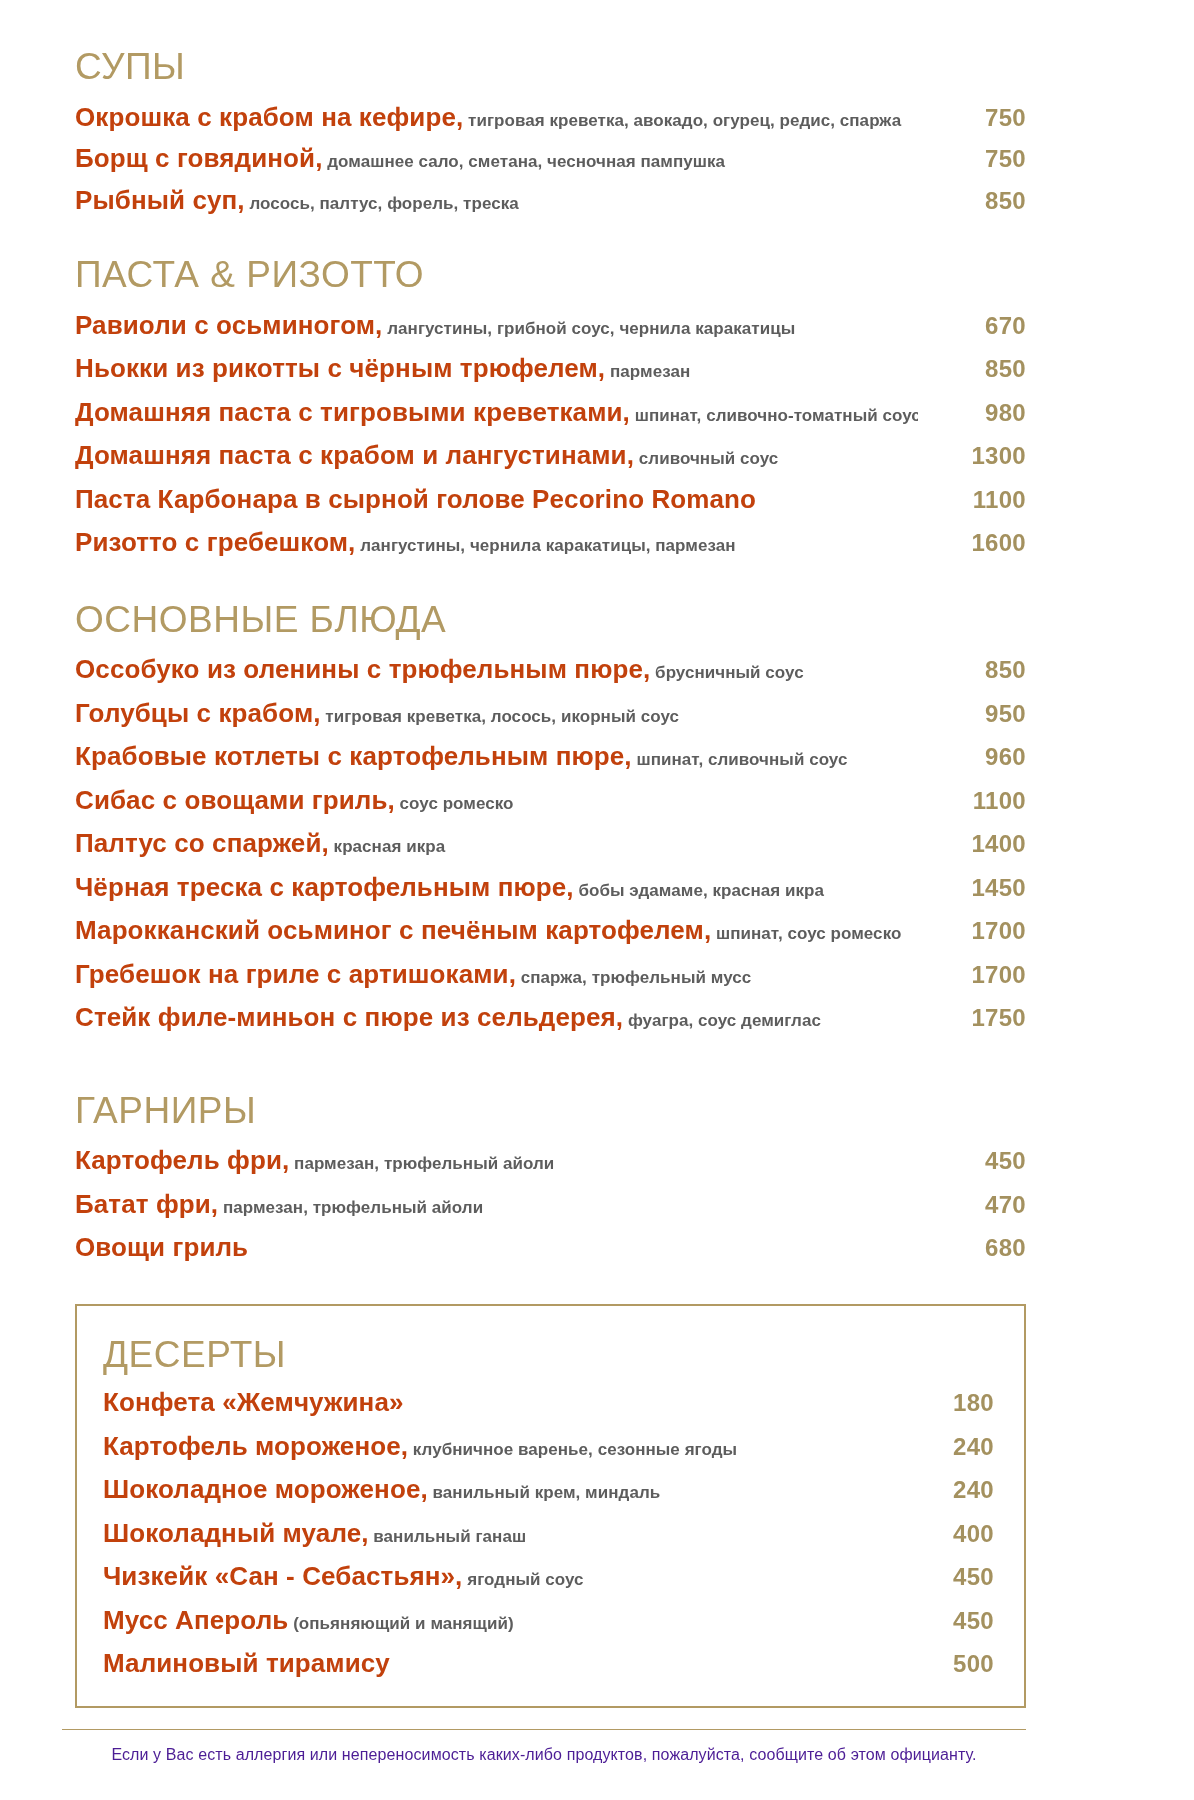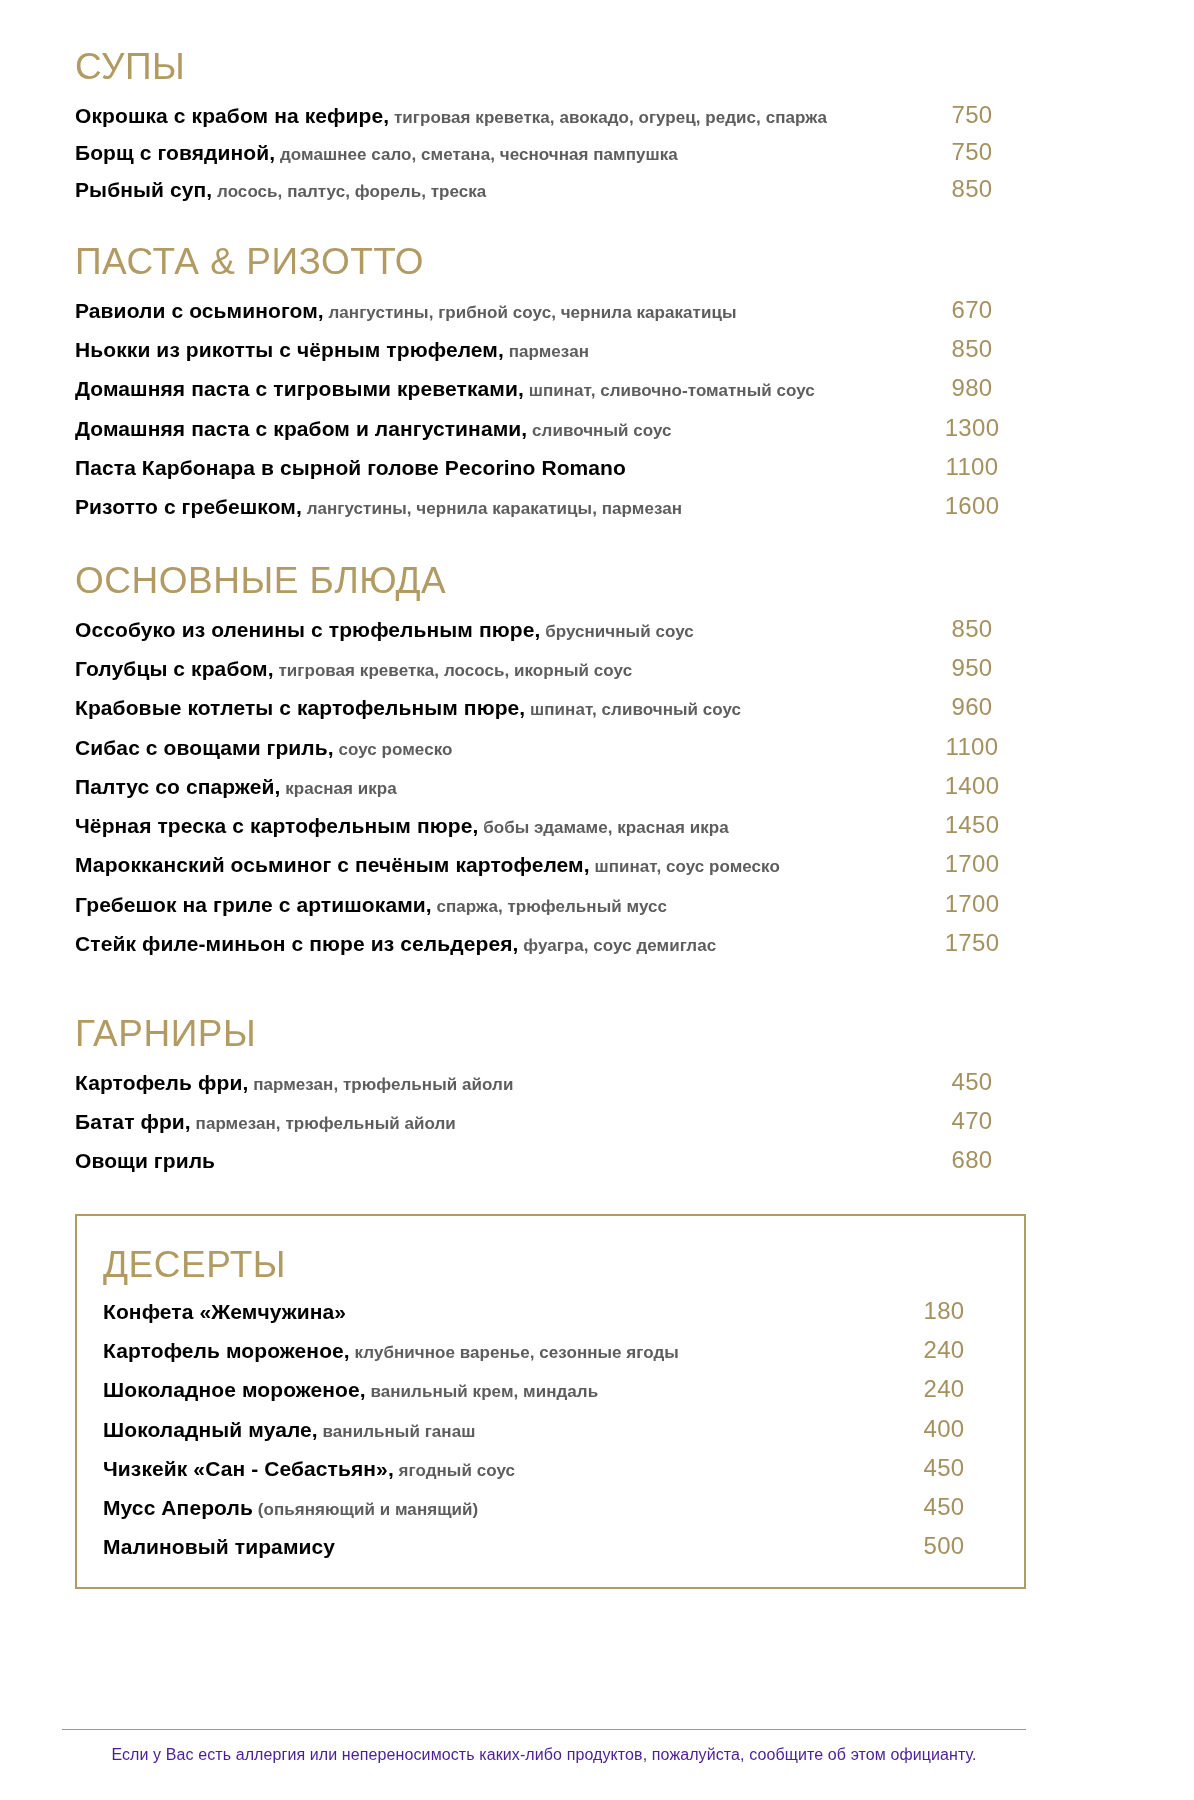--- a/index.html
+++ b/index.html
@@ -41,38 +41,38 @@
   }
   .row-text {
     flex:1 1 auto;
     min-width:0;
     font-size:0;
     line-height:1.25;
     white-space:nowrap;
     overflow:hidden;
   }
   .dish {
-    font-size:21px;
+    font-size:26px;
     font-weight:700;
-    color:#000000;
+    color:#c2410c;
     letter-spacing:0.1px;
   }
   .desc {
     font-size:17px;
     font-weight:700;
     color:#5d5d5d;
     letter-spacing:0.05px;
   }
   .price {
     flex:0 0 auto;
     width:108px;
-    text-align:center;
+    text-align:right;
     color:#a4915f;
     font-size:24px;
-    font-weight:400;
+    font-weight:700;
     letter-spacing:0.3px;
   }
 
   
   .sec-soups { margin-top:6px; }
   .sec-soups .row { margin-bottom:9px; }
   .sec-pasta { margin-top:38px; }
   .sec-pasta .row { margin-bottom:11px; }
   .sec-mains { margin-top:40px; }
   .sec-mains .row { margin-bottom:11px; }

